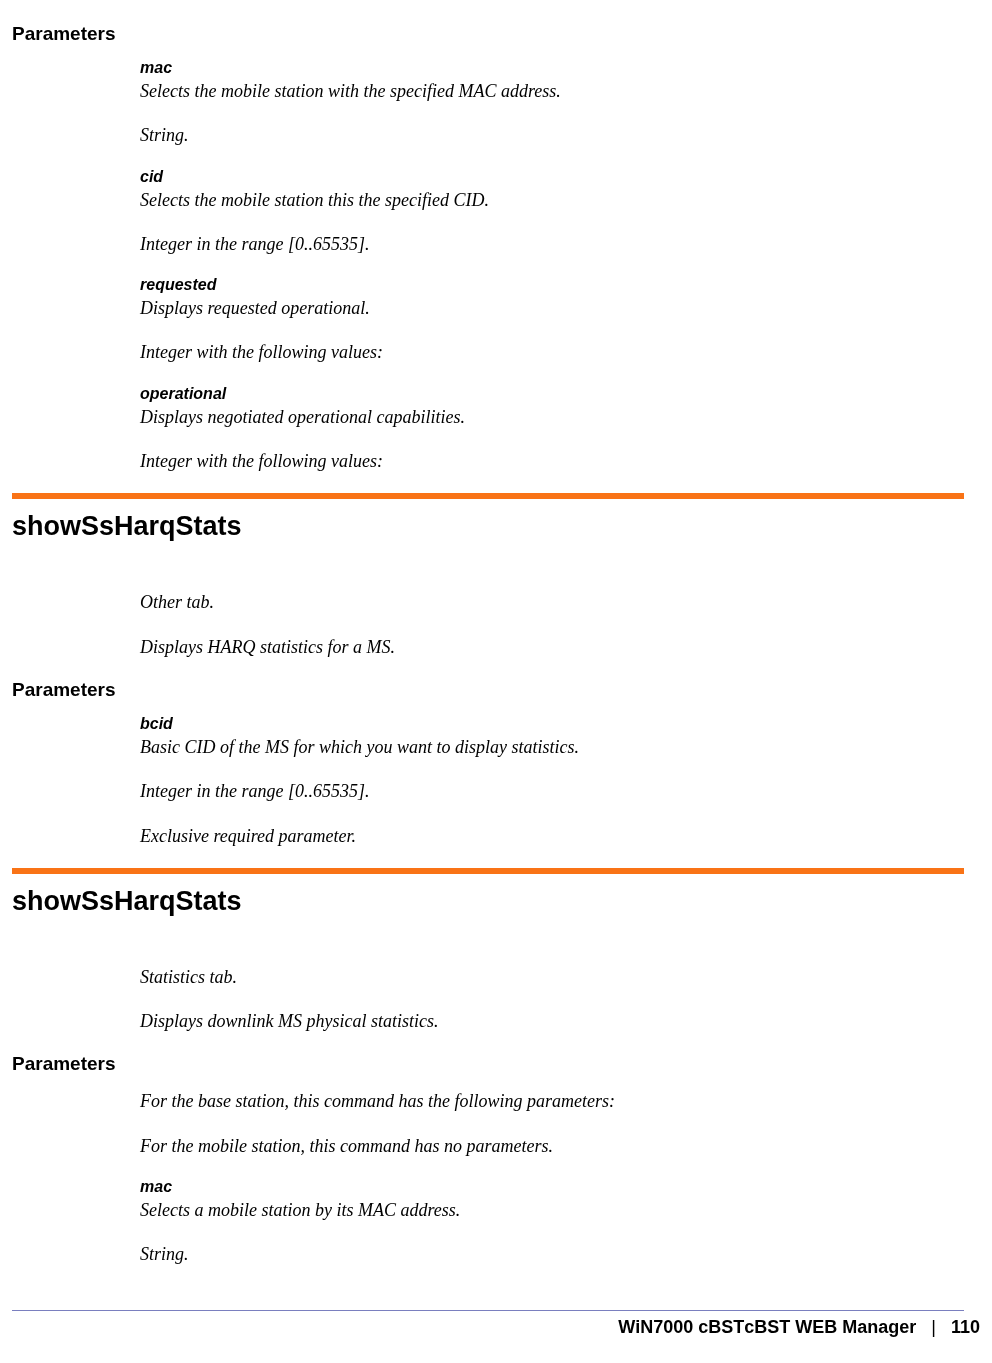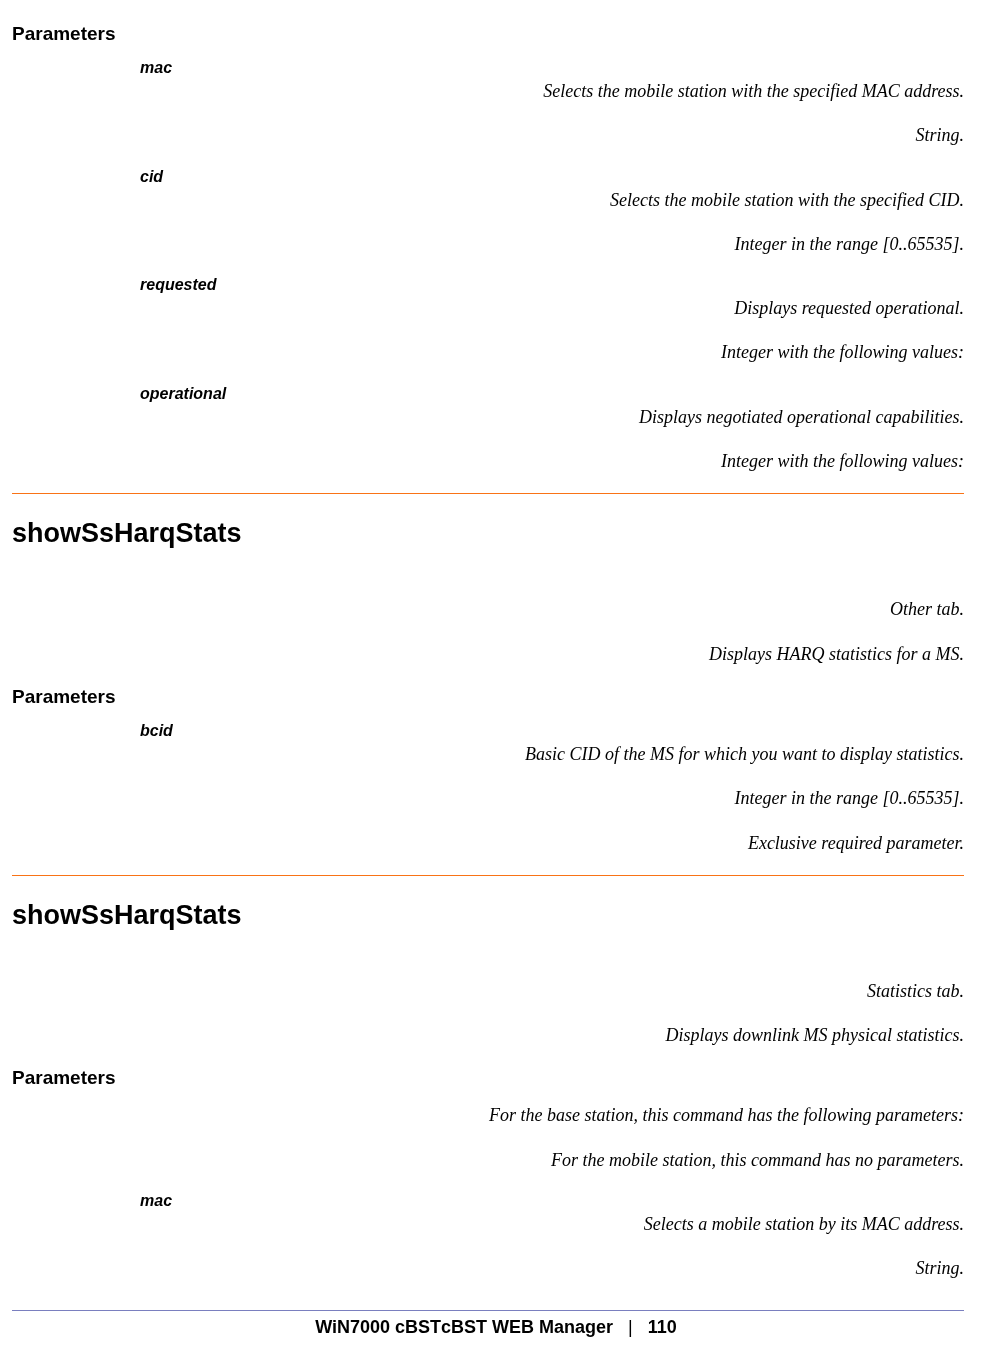--- a/index.html
+++ b/index.html
@@ -19,47 +19,46 @@
   .section-heading {
     font-family: "Century Gothic", "URW Gothic", "Futura", Arial, sans-serif;
     font-weight: bold;
     font-size: 19px;
     margin: 17px 0 14px 0;
   }
   .command-heading {
     font-family: "Century Gothic", "URW Gothic", "Futura", Arial, sans-serif;
     font-weight: bold;
     font-size: 27px;
-    border-top: 1px solid #f97316;
-    padding-top: 24px;
+    border-top: 6px solid #f97316;
+    padding-top: 12px;
     margin: 14px 0 48px 0;
   }
   .indent {
     margin-left: 128px;
     font-style: italic;
   }
   .param-name {
     font-family: Arial, Helvetica, sans-serif;
     font-weight: bold;
     font-size: 16px;
     margin: 0 0 2px 0;
   }
   .para {
     margin: 0 0 20px 0;
     line-height: 1.35;
-    text-align: right;
   }
   .footer-hr {
     border: 0;
     border-top: 1px solid #7a7fbf;
     margin: 0 28px 0 12px;
   }
   .footer {
     display: flex;
-    justify-content: center;
+    justify-content: flex-end;
     align-items: baseline;
     padding: 6px 12px 18px 12px;
     font-family: "Century Gothic", "URW Gothic", "Futura", Arial, sans-serif;
     font-weight: bold;
     font-size: 18px;
   }
   .footer-right {
     font-weight: bold;
   }
   .footer-sep {
@@ -72,21 +71,21 @@
 <div class="page">
 
   <div class="section-heading">Parameters</div>
 
   <div class="indent">
     <div class="param-name">mac</div>
     <p class="para">Selects the mobile station with the specified MAC address.</p>
     <p class="para">String.</p>
 
     <div class="param-name">cid</div>
-    <p class="para">Selects the mobile station with the specified CID.</p>
+    <p class="para">Selects the mobile station this the specified CID.</p>
     <p class="para">Integer in the range [0..65535].</p>
 
     <div class="param-name">requested</div>
     <p class="para">Displays requested operational.</p>
     <p class="para">Integer with the following values:</p>
 
     <div class="param-name">operational</div>
     <p class="para">Displays negotiated operational capabilities.</p>
     <p class="para">Integer with the following values:</p>
   </div>

